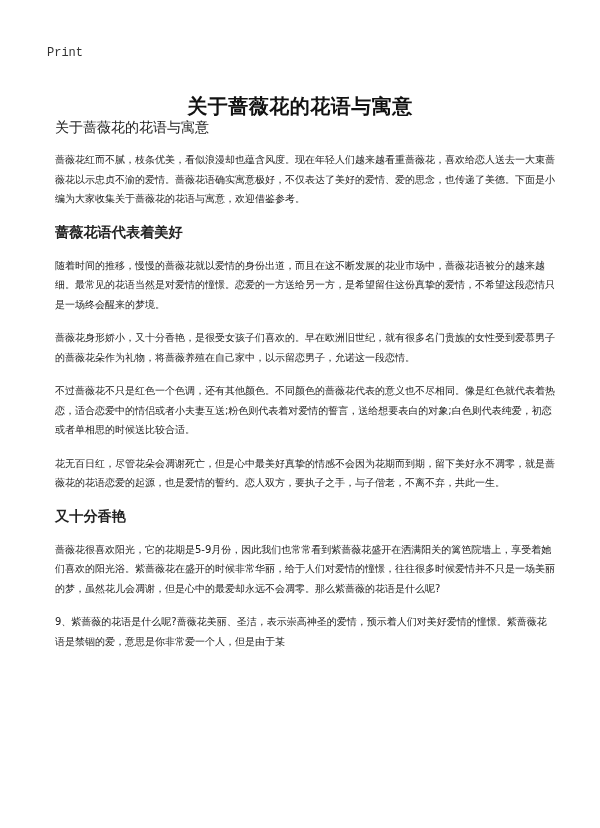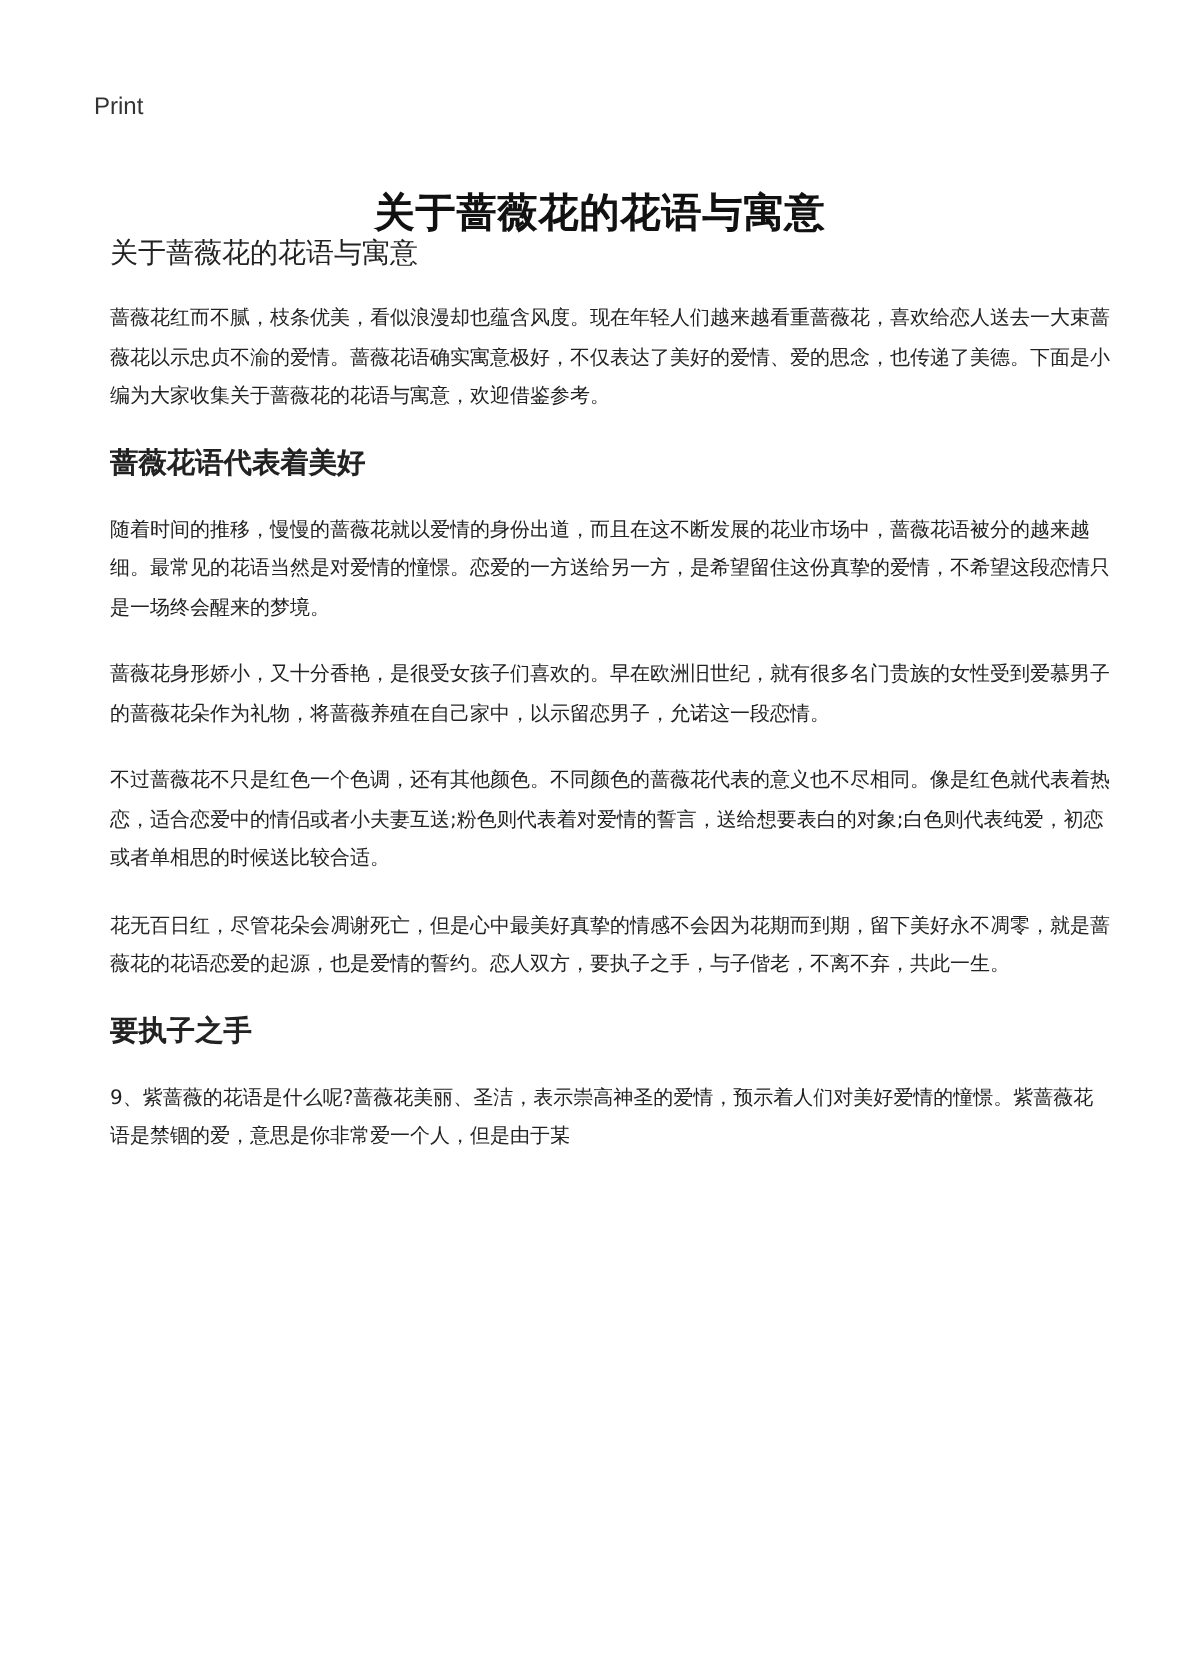--- a/index.html
+++ b/index.html
@@ -1,18 +1,18 @@
 <!DOCTYPE html>
 <html><head>
 <meta charset="utf-8">
 <style>
   html, body { margin: 0; padding: 0; background: #ffffff; }
   body { width: 600px; height: 828px; overflow: hidden; position: relative;
          font-family: "DejaVu Sans", "Liberation Sans", sans-serif; color: #222; }
-  .print { position: absolute; left: 47px; top: 46px; font-family: Liberation Sans, sans-serif;
+  .print { position: absolute; left: 47px; top: 46px; font-family: Liberation Mono, monospace;
            font-size: 12px; color: #333; }
   .title { position: absolute; left: 0; width: 600px; top: 80px; text-align: center;
            font-size: 20px; color: #111; letter-spacing: 0.5px; }
   .content { position: absolute; left: 55px; top: 118px; width: 500px; }
   .subtitle { font-size: 14px; line-height: 19px; margin: 0 0 13px 0; }
   p { font-size: 10px; line-height: 19.5px; margin: 0 0 14px 0; word-break: break-all; }
   h3 { font-size: 14.2px; font-weight: bold; line-height: 19px; margin: 0 0 14px 0; }
 </style>
 </head>
 <body>
@@ -24,15 +24,16 @@
 <div class="content">
   <div class="subtitle">关于蔷薇花的花语与寓意</div>
   <p>蔷薇花红而不腻，枝条优美，看似浪漫却也蕴含风度。现在年轻人们越来越看重蔷薇花，喜欢给恋人送去一大束蔷薇花以示忠贞不渝的爱情。蔷薇花语确实寓意极好，不仅表达了美好的爱情、爱的思念，也传递了美德。下面是小编为大家收集关于蔷薇花的花语与寓意，欢迎借鉴参考。</p>
 
   <h3>蔷薇花语代表着美好</h3>
   <p>随着时间的推移，慢慢的蔷薇花就以爱情的身份出道，而且在这不断发展的花业市场中，蔷薇花语被分的越来越细。最常见的花语当然是对爱情的憧憬。恋爱的一方送给另一方，是希望留住这份真挚的爱情，不希望这段恋情只是一场终会醒来的梦境。</p>
   <p>蔷薇花身形娇小，又十分香艳，是很受女孩子们喜欢的。早在欧洲旧世纪，就有很多名门贵族的女性受到爱慕男子的蔷薇花朵作为礼物，将蔷薇养殖在自己家中，以示留恋男子，允诺这一段恋情。</p>
   <p>不过蔷薇花不只是红色一个色调，还有其他颜色。不同颜色的蔷薇花代表的意义也不尽相同。像是红色就代表着热恋，适合恋爱中的情侣或者小夫妻互送;粉色则代表着对爱情的誓言，送给想要表白的对象;白色则代表纯爱，初恋或者单相思的时候送比较合适。</p>
   <p>花无百日红，尽管花朵会凋谢死亡，但是心中最美好真挚的情感不会因为花期而到期，留下美好永不凋零，就是蔷薇花的花语恋爱的起源，也是爱情的誓约。恋人双方，要执子之手，与子偕老，不离不弃，共此一生。</p>
 
-  <h3>要执子之手</h3>
+  <h3>又十分香艳</h3>
+  <p>蔷薇花很喜欢阳光，它的花期是5-9月份，因此我们也常常看到紫蔷薇花盛开在洒满阳关的篱笆院墙上，享受着她们喜欢的阳光浴。紫蔷薇花在盛开的时候非常华丽，给于人们对爱情的憧憬，往往很多时候爱情并不只是一场美丽的梦，虽然花儿会凋谢，但是心中的最爱却永远不会凋零。那么紫蔷薇的花语是什么呢?</p>
   <p>9、紫蔷薇的花语是什么呢?蔷薇花美丽、圣洁，表示崇高神圣的爱情，预示着人们对美好爱情的憧憬。紫蔷薇花语是禁锢的爱，意思是你非常爱一个人，但是由于某</p>
 </div>
 
 </body></html>

